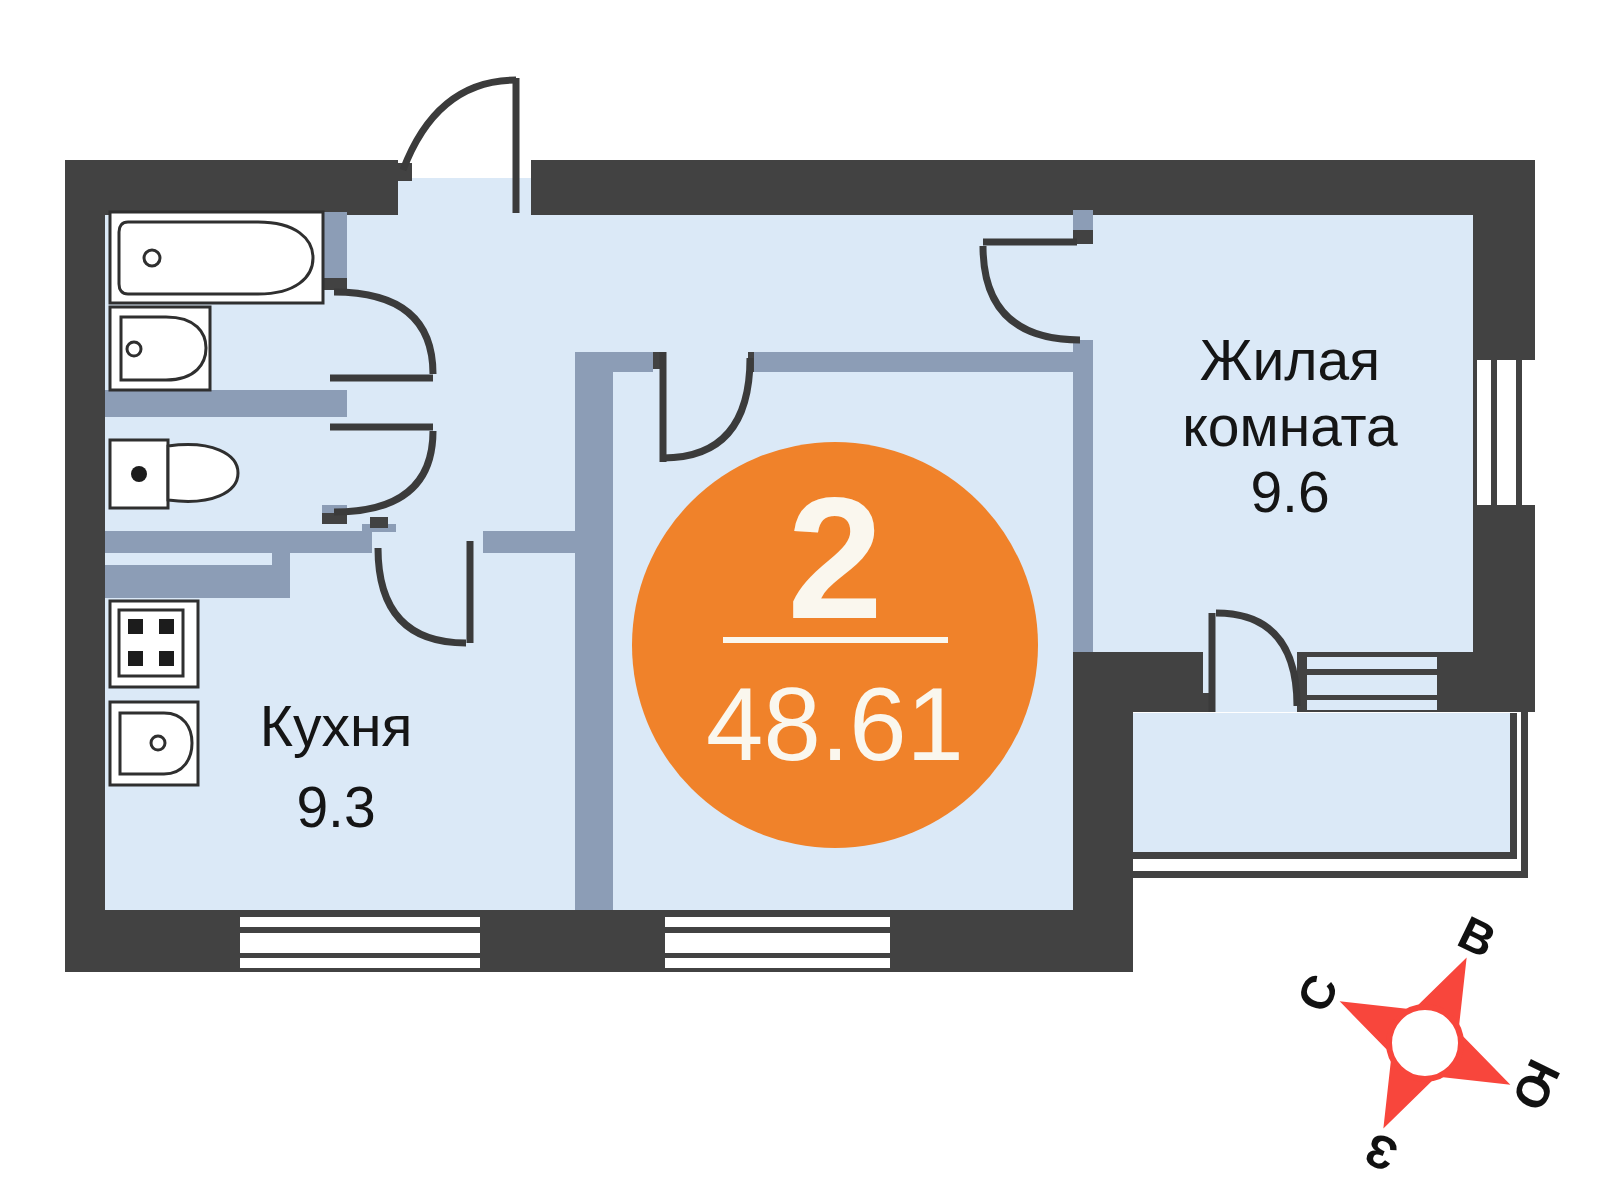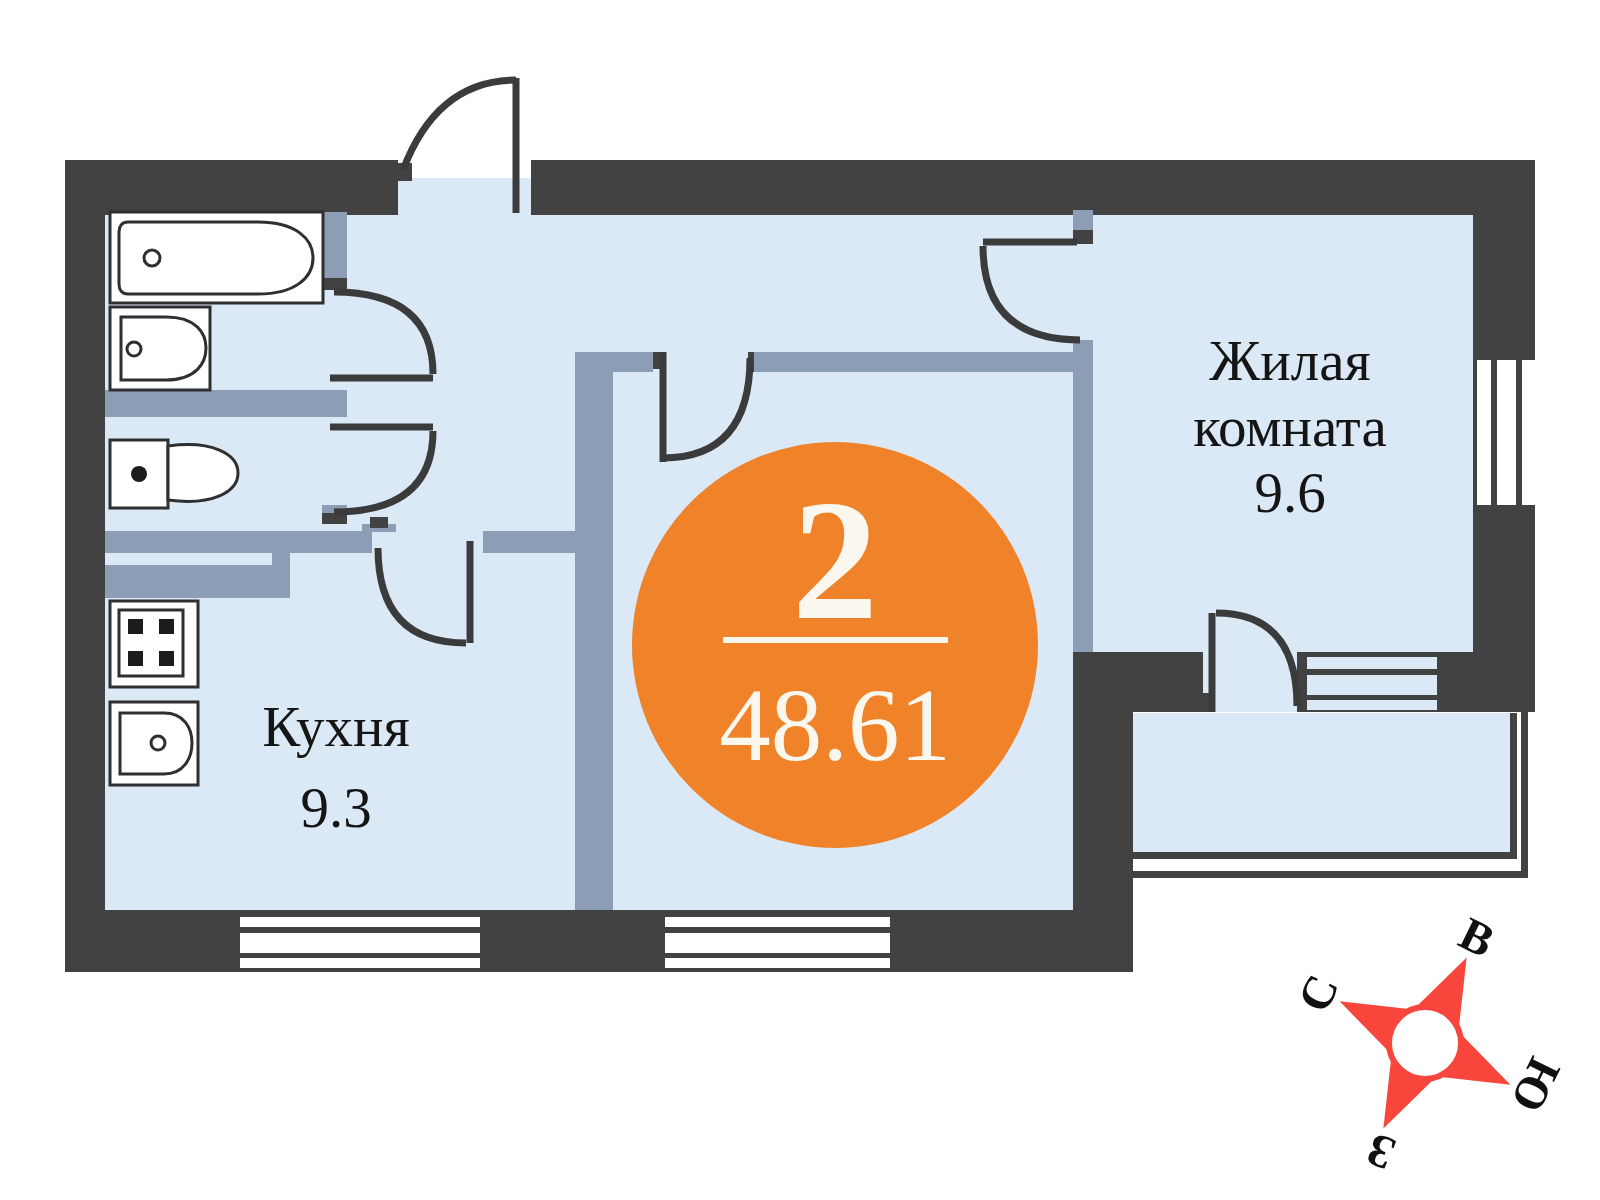--- a/index.html
+++ b/index.html
@@ -2,21 +2,21 @@
 <html style="--wall-dark: #424242; --wall-inner: #8C9DB6; --floor: #DBE9F7; --accent-orange: #F0822A; --badge-text: #FAF7EE; --compass-red: #F8463C; --text: #151515; --fixture-stroke: #2F2F2F; --white: #FFFFFF;"><head>
 <meta charset="utf-8">
 <style>
   :root{
     --wall-dark:#424242; --wall-inner:#8C9DB6; --floor:#DBE9F7;
     --accent-orange:#F0822A; --badge-text:#FAF7EE; --compass-red:#F8463C;
     --text:#151515; --fixture-stroke:#2F2F2F; --white:#FFFFFF;
   }
   html,body{margin:0;padding:0;background:#fff;}
   #stage{position:relative;width:1600px;height:1200px;background:var(--white);overflow:hidden;
-         font-family:Liberation Serif, serif;}
+         font-family:Liberation Sans, sans-serif;}
   svg{position:absolute;left:0;top:0;}
   .wallD{fill:var(--wall-dark);}
   .wallG{fill:var(--wall-inner);}
   .floor{fill:var(--floor);}
   .white{fill:var(--white);}
   .door{stroke:#3B3B3B;stroke-width:7;fill:none;}
   .fix{fill:var(--white);stroke:var(--fixture-stroke);stroke-width:3;}
   .fixthin{fill:none;stroke:var(--fixture-stroke);stroke-width:3;}
   .burner{fill:#1C1C1C;}
   .room-label{font-size:57px;fill:var(--text);text-anchor:middle;}

